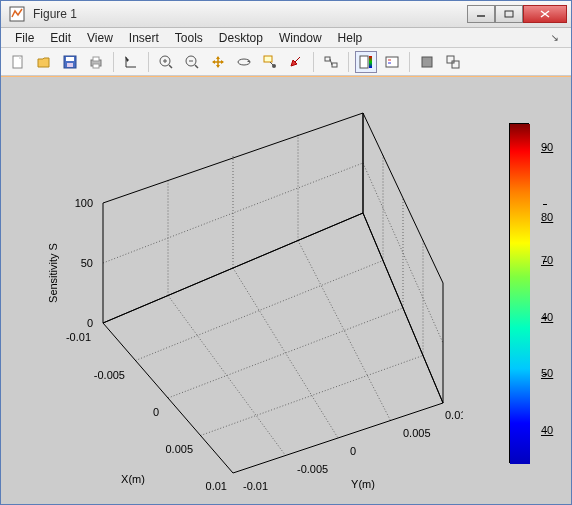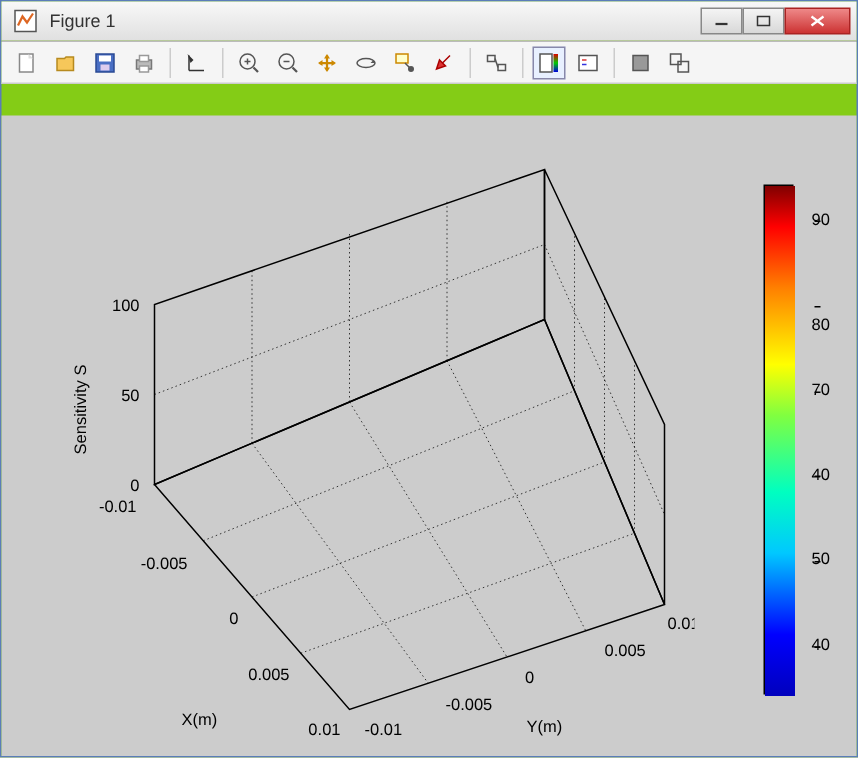--- a/index.html
+++ b/index.html
@@ -1,18 +1,18 @@
 <!DOCTYPE html>
 <html><head>
 <meta charset="utf-8">
 <style>
 * { margin: 0; padding: 0; box-sizing: border-box; font-family: "Segoe UI", Tahoma, sans-serif; font-size: 12px; }
 body { background: #d4d4d4; width: 572px; height: 505px; overflow: hidden; }
 
-.window { width: 572px; height: 505px; background: #84cc16; border: 1px solid #5a7db8; position: relative; }
+.window { width: 572px; height: 505px; background: #fdba74; border: 1px solid #5a7db8; position: relative; }
 
 .titlebar { height: 27px; background: linear-gradient(#f8f8f8, #e0e0e0); border-bottom: 1px solid #bbb; display: flex; align-items: center; padding: 0 4px; }
 .titlebar-icon { width: 16px; height: 16px; margin: 0 4px; display: inline-flex; align-items: center; justify-content: center; }
 .titlebar-title { flex: 1; padding-left: 4px; color: #333; }
 .win-btns { display: flex; gap: 0; }
 .win-btn { width: 28px; height: 18px; border: 1px solid #888; background: linear-gradient(#f4f4f4,#d8d8d8); display: flex; align-items: center; justify-content: center; font-size: 10px; cursor: pointer; }
 .win-close { width: 44px; background: linear-gradient(#e88,#c33); color: #fff; border-color: #a22; }
 
 .menubar { height: 20px; background: #f2f2f2; border-bottom: 1px solid #ccc; display: flex; align-items: center; padding: 0 6px; }
 .menu-item { padding: 2px 8px; cursor: pointer; color: #222; }
@@ -29,21 +29,21 @@
 
 .plot3d { position: absolute; left: 20px; top: 10px; width: 430px; height: 400px; }
 .axis-text { fill: #000; font-size: 11px; }
 .tick-text { fill: #000; font-size: 11px; }
 .grid-line { stroke: #000; stroke-width: 0.5; stroke-dasharray: 1 2; fill: none; }
 .axis-line { stroke: #000; stroke-width: 1; fill: none; }
 
 
 .colorbar { position: absolute; right: 30px; top: 40px; width: 20px; height: 340px; border: 1px solid #000; }
 .colorbar-ticks { position: absolute; right: 12px; top: 36px; width: 18px; height: 348px; }
-.cb-tick { position: absolute; right: -18px; font-size: 11px; text-align: left; width: 24px; }
+.cb-tick { position: absolute; right: -18px; font-size: 11px; text-align: left; width: 24px; text-decoration: underline; }
 .cb-tick-line { position: absolute; right: 0; width: 4px; height: 1px; background: #000; }
 
 svg { display: block; }
 </style>
 </head>
 <body>
 
 <div class="window">
 
   <div class="titlebar">
@@ -66,20 +66,32 @@
           </svg>
       </div>
       <div class="win-btn win-close">
         <svg width="10" height="8">
             <path d="M1 1 L9 7 M9 1 L1 7" stroke="#fff" stroke-width="1.5"></path>
           </svg>
       </div>
     </div>
   </div>
 
+  <div class="menubar">
+    <div class="menu-item">File</div>
+    <div class="menu-item">Edit</div>
+    <div class="menu-item">View</div>
+    <div class="menu-item">Insert</div>
+    <div class="menu-item">Tools</div>
+    <div class="menu-item">Desktop</div>
+    <div class="menu-item">Window</div>
+    <div class="menu-item">Help</div>
+    <div class="menu-spacer"></div>
+    <div class="menu-chevron">↘</div>
+  </div>
 
   <div class="toolbar">
     <div class="tbtn">
       <svg width="16" height="16">
           <rect x="3" y="2" width="9" height="12" fill="#fff" stroke="#888"></rect>
           <path d="M9 2 L12 5 L9 5 Z" fill="#ddd"></path>
         </svg>
     </div>
     <div class="tbtn">
       <svg width="16" height="16">

